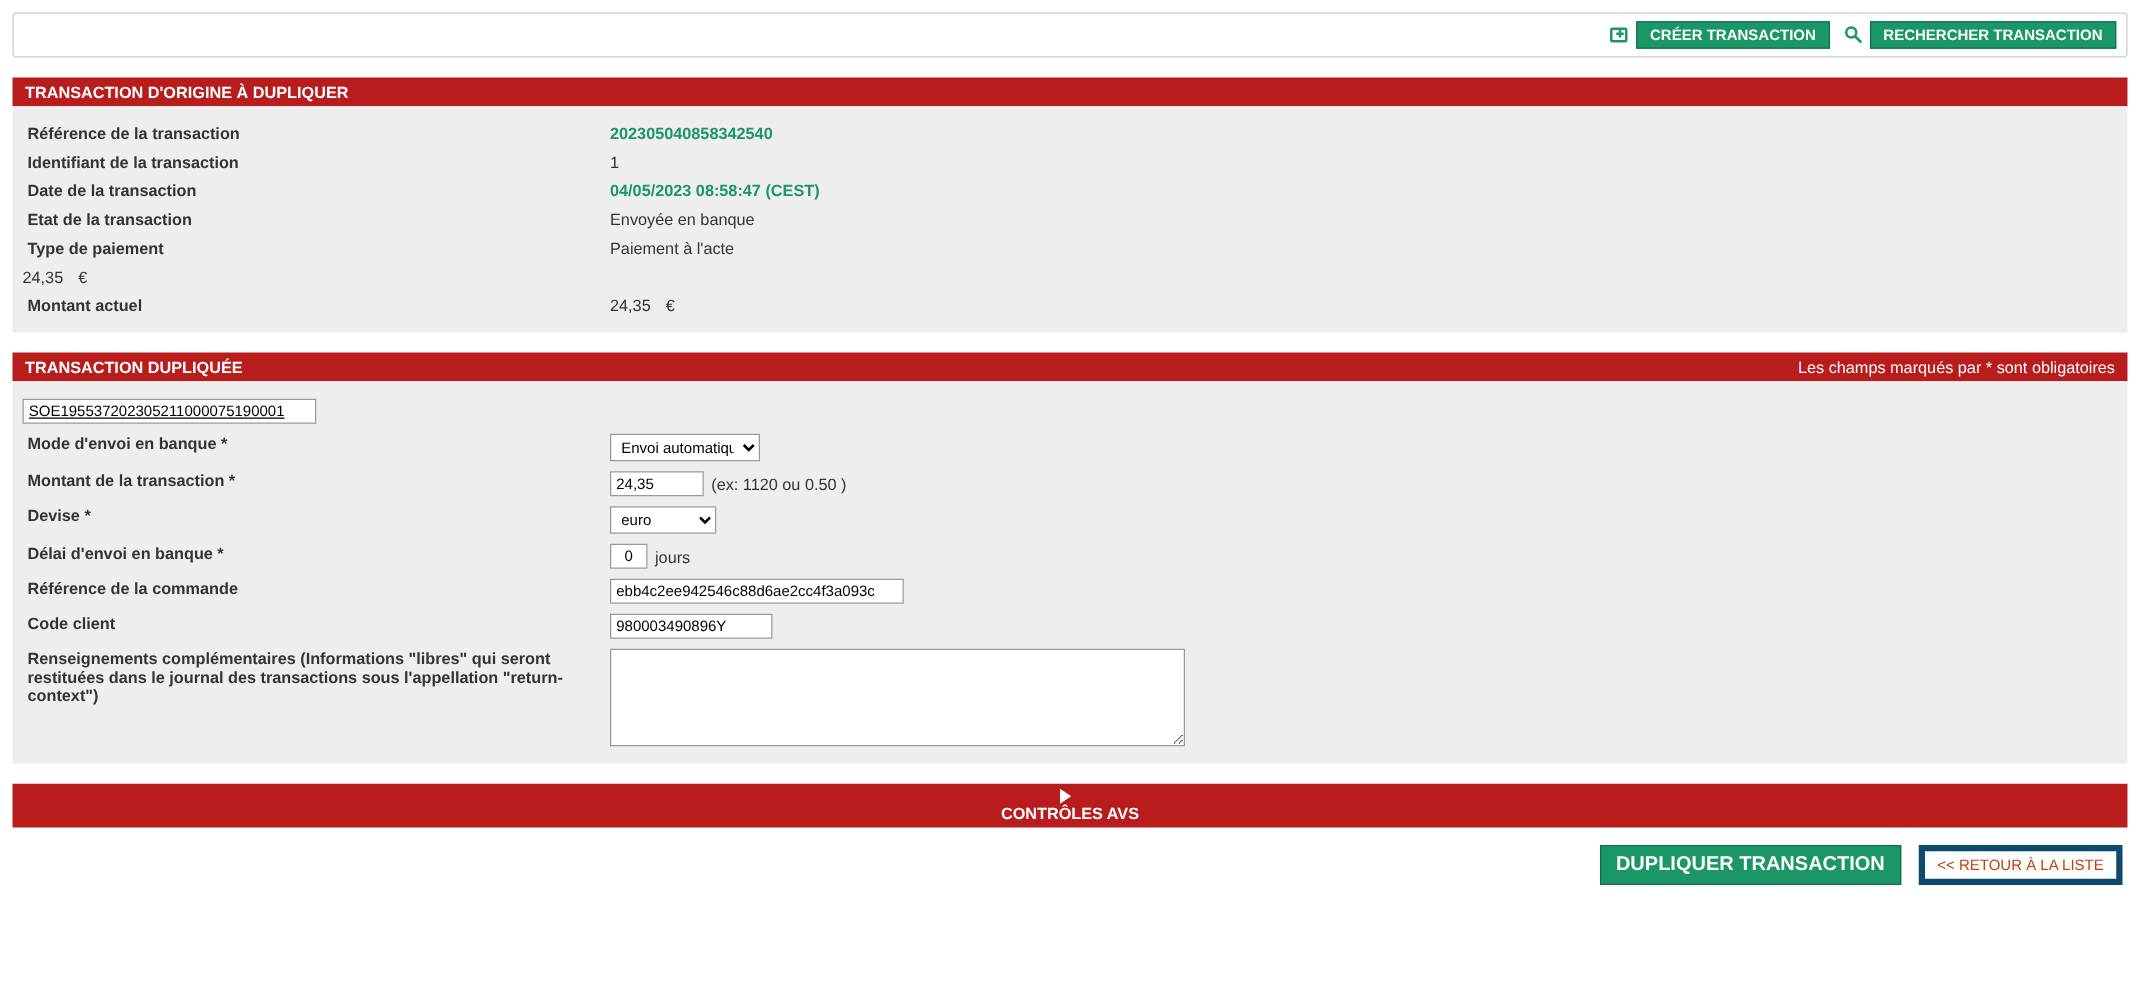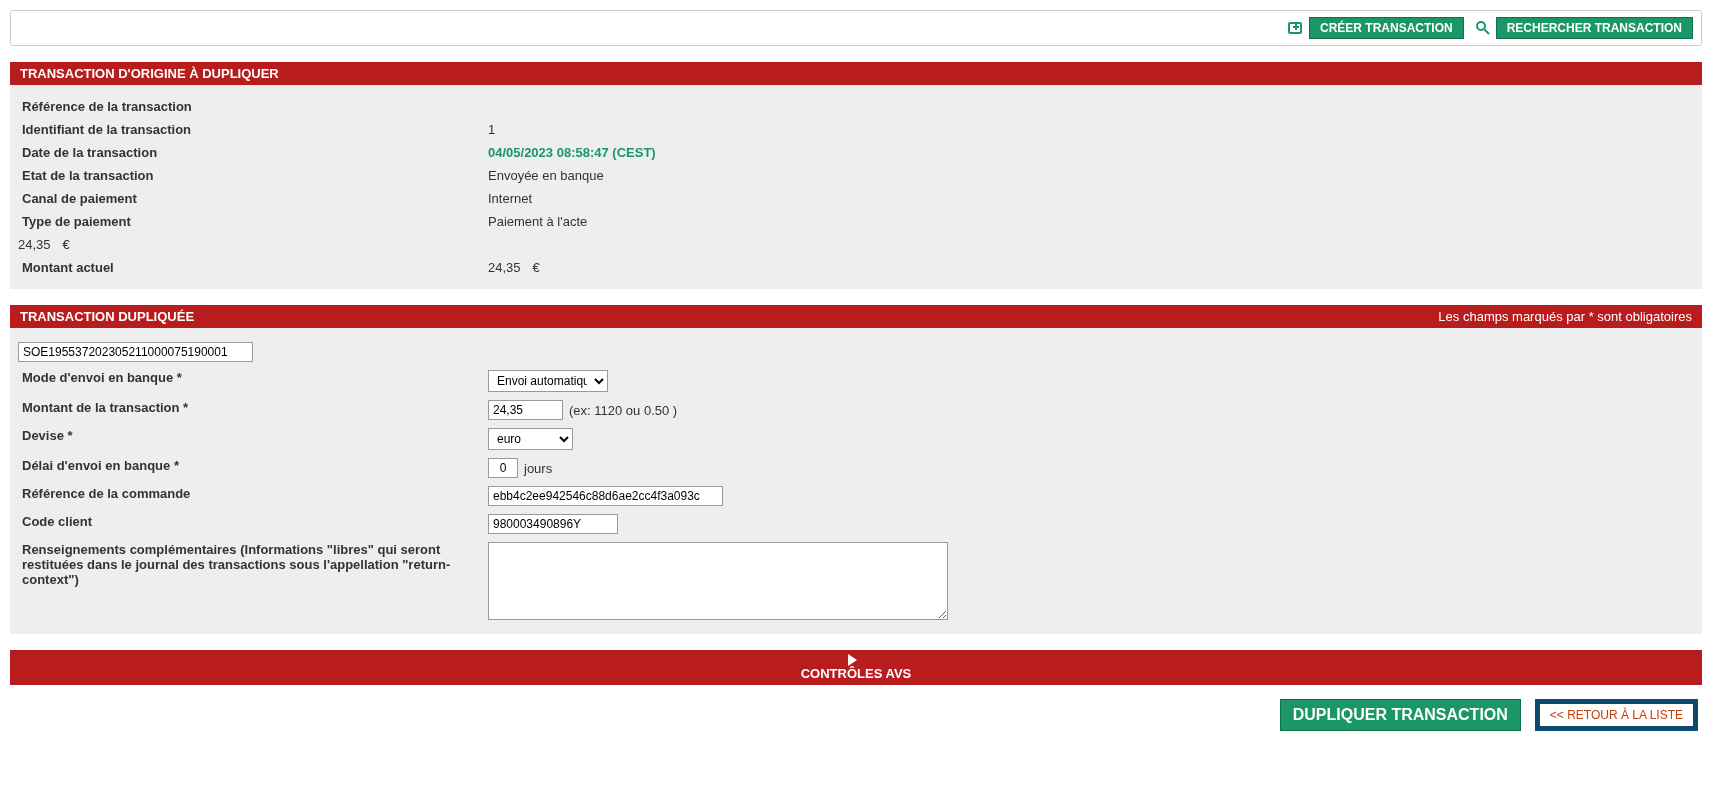--- a/index.html
+++ b/index.html
@@ -90,21 +90,21 @@
     gap: 6px;
   }
   .green-text { color: #1a9667; font-weight: bold; }
   input[type="text"], textarea, select {
     border: 1px solid #999;
     background: #fff;
     font-family: Arial, Helvetica, sans-serif;
     font-size: 12px;
     padding: 2px 4px;
   }
-  .w-ref { width: 235px; }
+  .w-ref { width: 235px; text-decoration: underline; }
   .w-mode { width: 120px; }
   .w-amount { width: 75px; }
   .w-cur { width: 85px; }
   .w-delay { width: 30px; text-align: center; }
   .w-order { width: 235px; }
   .w-client { width: 130px; }
   .ta-info { width: 460px; height: 78px; resize: both; }
   .hint { color: #333; }
   .cur-symbol { margin-left: 6px; }
   .footer-actions {
@@ -160,43 +160,40 @@
   </div>
 </div>
 
 <div class="section">
   <div class="section-header">
     <span>TRANSACTION D'ORIGINE À DUPLIQUER</span>
   </div>
   <div class="section-body">
     <div class="row">
       <div class="label">Référence de la transaction</div>
+      <div class="value">
+          <span class="green-text">202305040858342540</span>
+        </div>
     </div>
     <div class="row">
       <div class="label">Identifiant de la transaction</div>
       <div class="value">
           <span>1</span>
         </div>
     </div>
     <div class="row">
       <div class="label">Date de la transaction</div>
       <div class="value">
           <span class="green-text">04/05/2023 08:58:47 (CEST)</span>
         </div>
     </div>
     <div class="row">
       <div class="label">Etat de la transaction</div>
       <div class="value">
           <span>Envoyée en banque</span>
-        </div>
-    </div>
-    <div class="row">
-      <div class="label">Canal de paiement</div>
-      <div class="value">
-          <span>Internet</span>
         </div>
     </div>
     <div class="row">
       <div class="label">Type de paiement</div>
       <div class="value">
           <span>Paiement à l'acte</span>
         </div>
     </div>
     <div class="row">
       <div class="value">

